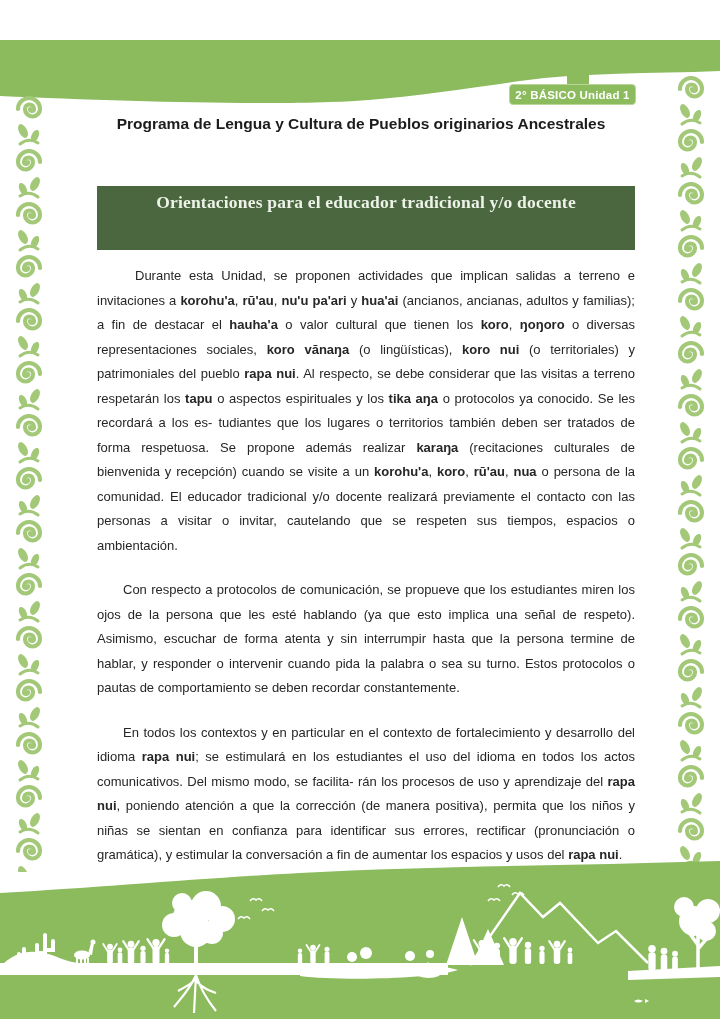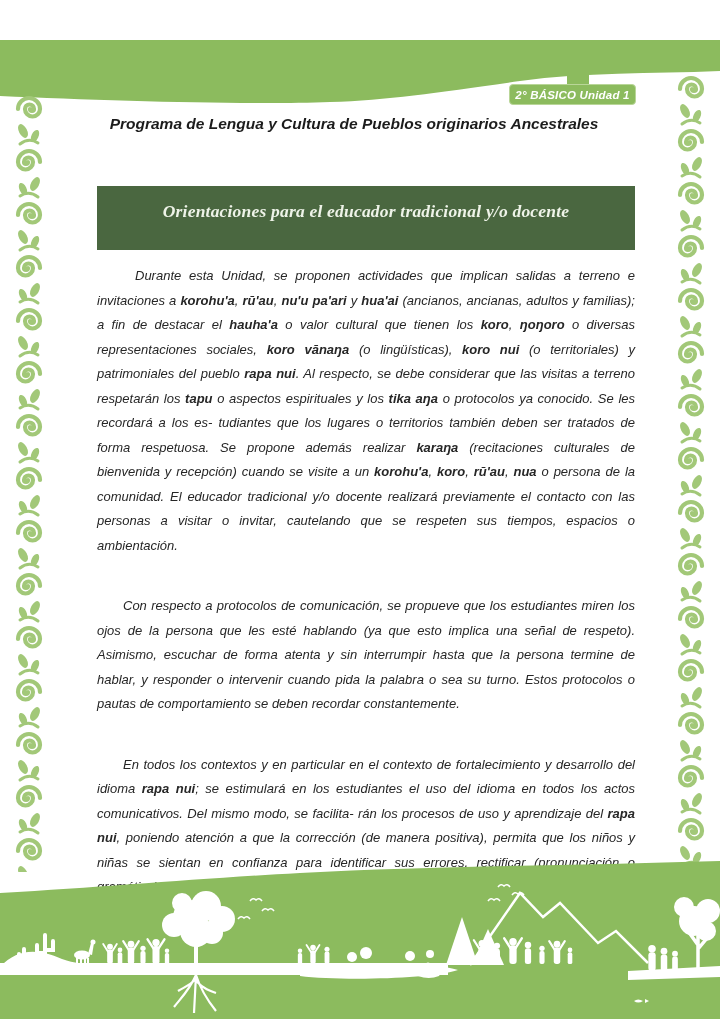--- a/index.html
+++ b/index.html
@@ -10,52 +10,51 @@
     --text:#262626;
     --banner-text:#eef3e8;
   }
   *{margin:0;padding:0;box-sizing:border-box}
   html,body{background:#e8e8e8}
   .page{
     position:relative;width:720px;height:1019px;background:#ffffff;
     overflow:hidden;margin:0 auto;
     font-family:"Liberation Sans","DejaVu Sans",sans-serif;
     color:var(--text);
-    font-style:italic;
   }
   .header-art{position:absolute;left:0;top:0;width:720px;height:110px;display:block}
   .g-fill{fill:var(--green)}
   .w-fill{fill:#ffffff}
   .w-stroke{stroke:#ffffff;fill:none}
   .p-fill{fill:var(--green-pattern)}
   .p-stroke{stroke:var(--green-pattern);fill:none}
 
   .badge{
     position:absolute;left:509px;top:84px;width:127px;height:21px;
     background:var(--green);border:1.5px solid var(--badge-border);border-radius:4px;
     color:#ffffff;font-size:11.5px;font-weight:bold;
     display:flex;align-items:center;justify-content:center;letter-spacing:.2px;
   }
   .title-block{
-    position:absolute;left:85px;top:112px;width:538px;text-align:center;
+    position:absolute;left:92px;top:112px;width:538px;text-align:center;
     font-weight:bold;font-size:15.5px;line-height:23px;color:#1c1c1c;
   }
   .banner{
     position:absolute;left:97px;top:186px;width:538px;height:64px;
     background:var(--green-dark);
-    text-align:center;padding-top:15px;
+    text-align:center;padding-top:6px;
     font-family:"Liberation Serif","DejaVu Serif",serif;
     font-weight:bold;font-size:17.5px;color:var(--banner-text);
     letter-spacing:.2px;
   }
   .body-text{
     position:absolute;left:97px;top:264px;width:538px;
     font-size:13px;line-height:24.5px;text-align:justify;color:var(--text);
   }
-  .para+.para{margin-top:36px}
+  .para+.para{margin-top:20px}
   .para .b{font-weight:bold}
 
   .border-strip{position:absolute;width:28px;display:block}
   .border-left{left:15px;top:94px;height:778px}
   .border-right{left:677px;top:74px;height:792px}
 
   .footer-art{position:absolute;left:0;top:859px;width:720px;height:160px;display:block}
 </style>
 </head>
 <body>

